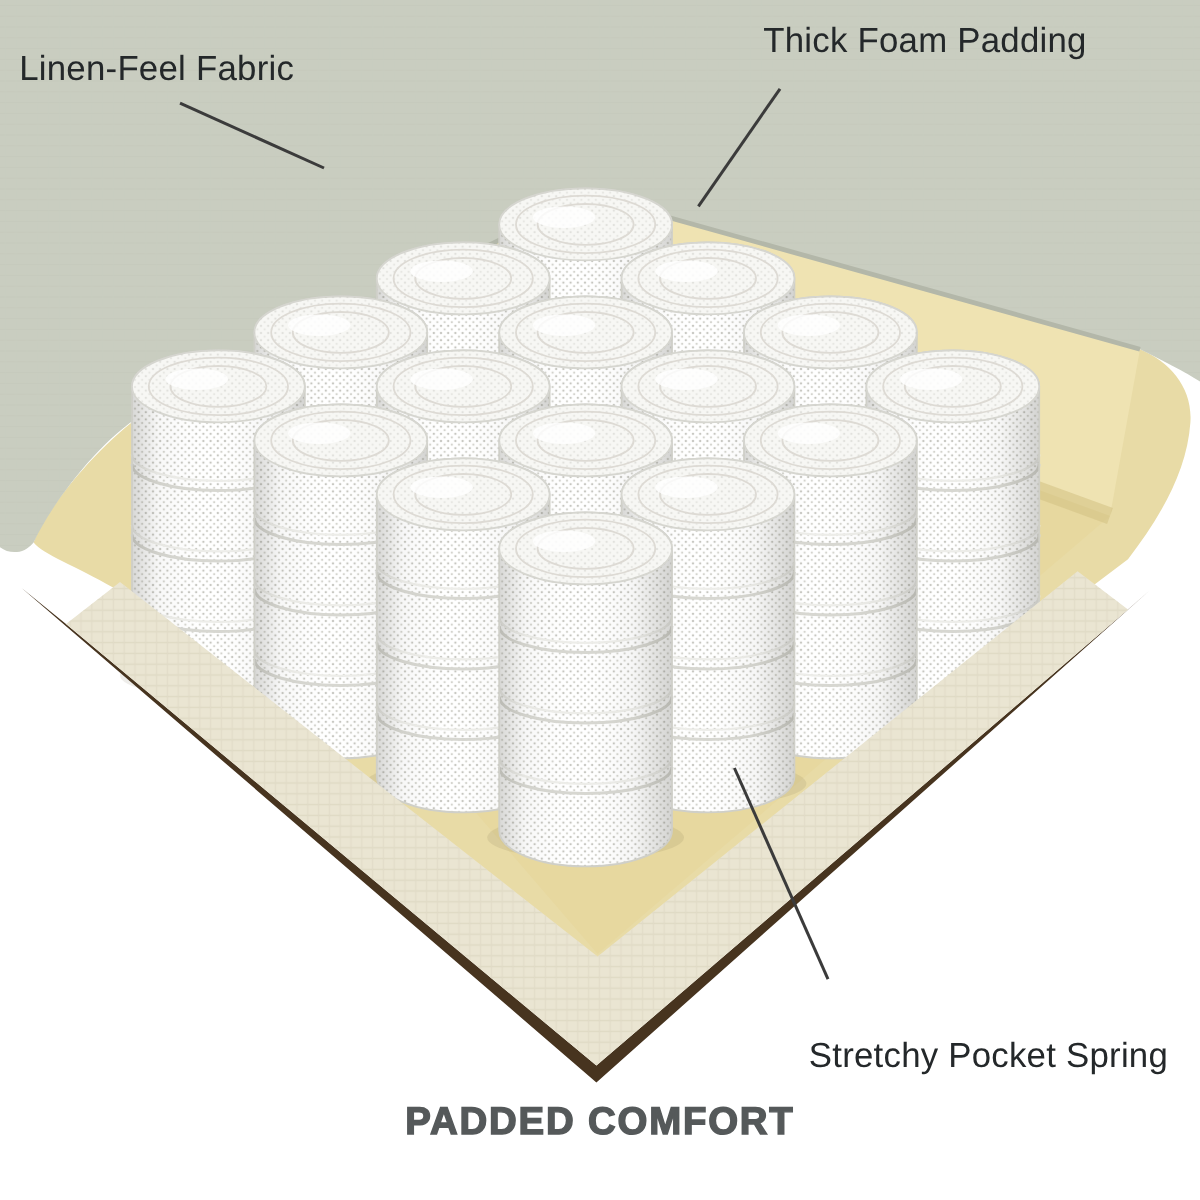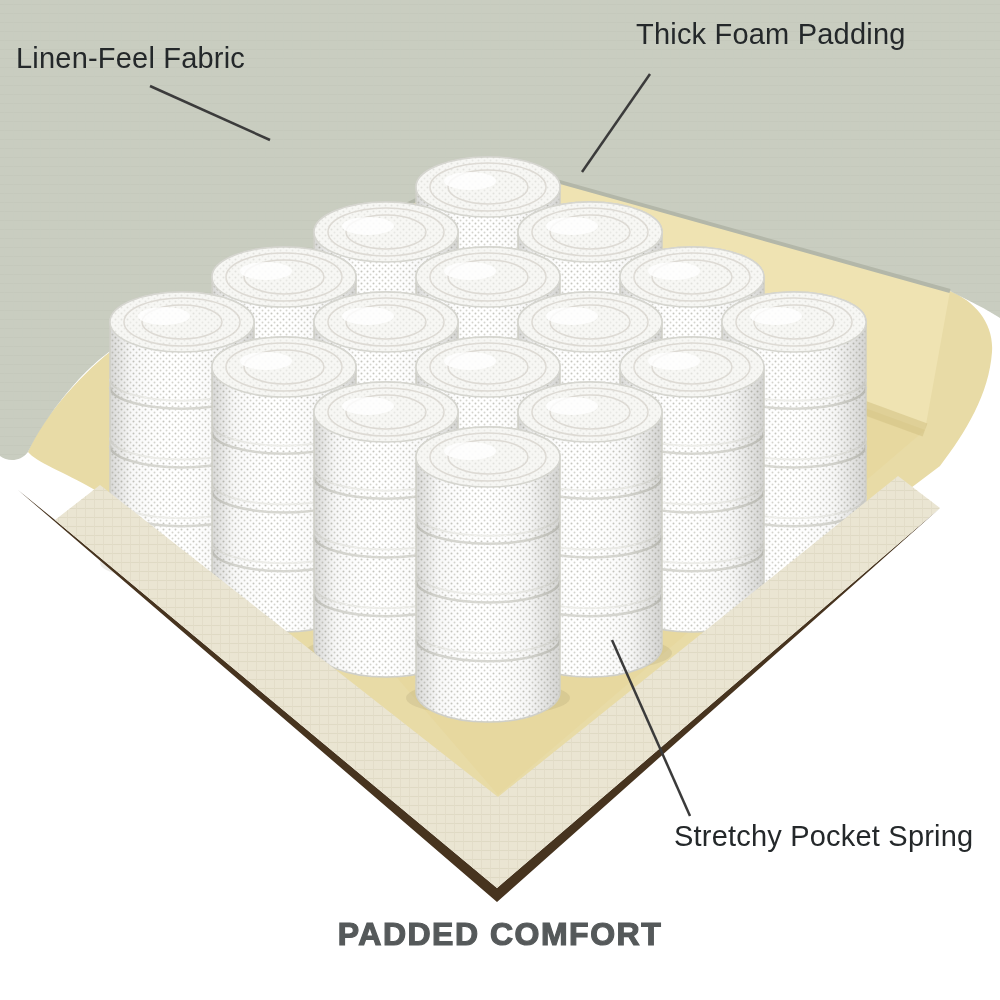--- a/index.html
+++ b/index.html
@@ -338,16 +338,16 @@
     <path d="M55,520 L497,888 L940,508 L898,476 L498,797 L100,485 Z" fill="#eae5d2"></path>
     <path d="M55,520 L497,888 L940,508 L898,476 L498,797 L100,485 Z" fill="url(#weaveTex)" opacity="0.8"></path>
 
     <line x1="150" y1="86" x2="270" y2="140" stroke="#3b3b3b" stroke-width="2.5"></line>
     <line x1="650" y1="74" x2="582" y2="172" stroke="#3b3b3b" stroke-width="2.5"></line>
     <line x1="690" y1="816" x2="612" y2="640" stroke="#3b3b3b" stroke-width="2.5"></line>
   </svg>
 
   <div class="label" style="left:16px;top:42px">Linen-Feel Fabric</div>
   <div class="label" style="left:636px;top:18px">Thick Foam Padding</div>
-  <div class="label" style="left:674px;top:820px">Stretchy Pocket Spring</div>
+  <div class="label" style="left:674px;top:864px">Stretchy Pocket Spring</div>
 
   <div class="title">PADDED COMFORT</div>
 </div>
 
 </body></html>

